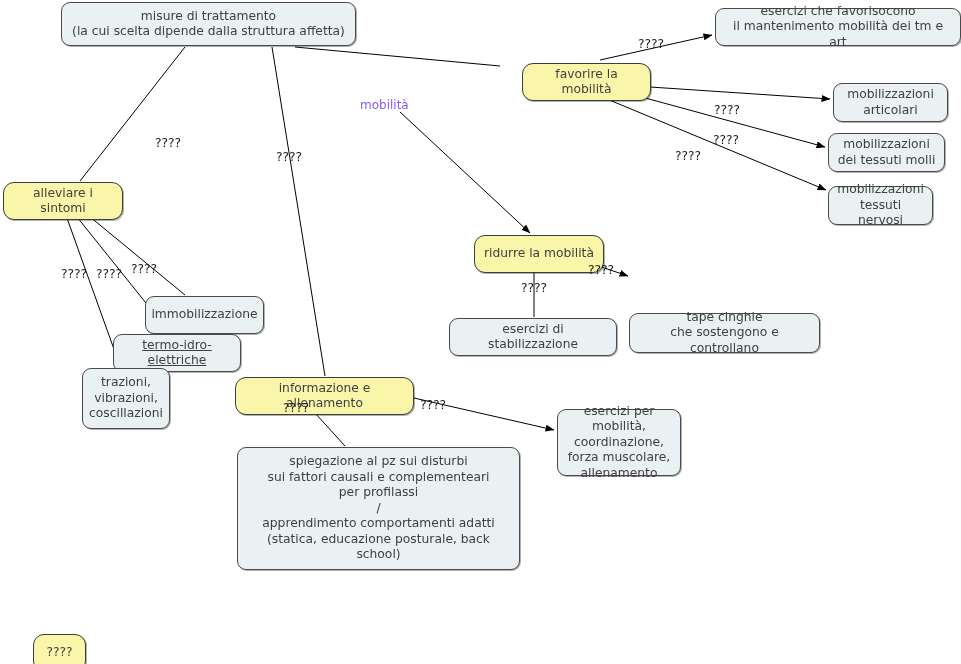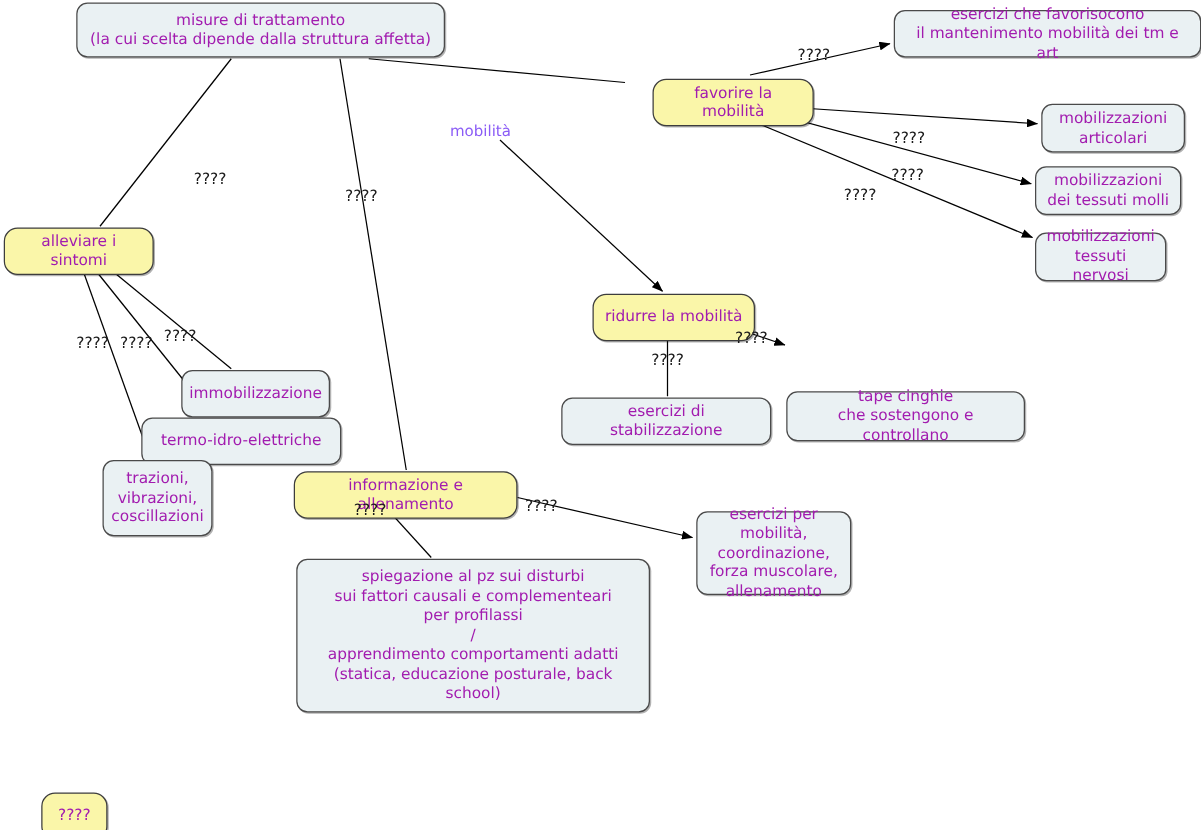--- a/index.html
+++ b/index.html
@@ -30,21 +30,21 @@
     position: absolute;
     box-sizing: border-box;
     border: 1px solid #4a4a4a;
     border-radius: 9px;
     display: flex;
     align-items: center;
     justify-content: center;
     text-align: center;
     font-size: 12.3px;
     line-height: 15.5px;
-    color: #a21caf;
+    color: #404040;
     white-space: pre-line;
     padding: 18px 7px;
     box-shadow: 1px 1px 0 rgba(0,0,0,0.30);
   }
   .node.concept {
     background: #eaf1f3;
   }
   .node.focus {
     background: #faf6a9;
     border-color: #3d3d3d;
@@ -107,21 +107,21 @@
       <div class="node concept" style="left: 828px; top: 133px; width: 117px; height: 39px;">mobilizzazioni
 dei tessuti molli</div>
       <div class="node concept" style="left: 828px; top: 186px; width: 105px; height: 39px;">mobilizzazioni
 tessuti nervosi</div>
       <div class="node focus" style="left: 3px; top: 182px; width: 120px; height: 24px;">alleviare i sintomi</div>
       <div class="node focus" style="left: 474px; top: 235px; width: 130px; height: 24px;">ridurre la mobilità</div>
       <div class="node concept" style="left: 629px; top: 277px; width: 191px; height: 40px; margin-top: 36px;">tape cinghie
 che sostengono e controllano</div>
       <div class="node concept" style="left: 145px; top: 296px; width: 119px; height: 25px;">immobilizzazione</div>
       <div class="node concept" style="left: 449px; top: 318px; width: 168px; height: 25px;">esercizi di stabilizzazione</div>
-      <div class="node concept" style="left: 113px; top: 334px; width: 160px; height: 25px;">termo-idro-elettriche</div>
+      <div class="node concept" style="left: 113px; top: 334px; width: 128px; height: 25px; text-decoration: underline;">termo-idro-elettriche</div>
       <div class="node focus" style="left: 235px; top: 377px; width: 179px; height: 24px;">informazione e allenamento</div>
       <div class="node concept" style="left: 82px; top: 368px; width: 88px; height: 61px;">trazioni,
 vibrazioni,
 coscillazioni</div>
       <div class="node concept" style="left: 557px; top: 409px; width: 124px; height: 67px;">esercizi per mobilità,
 coordinazione,
 forza muscolare,
 allenamento</div>
       <div class="node concept" style="left: 237px; top: 447px; width: 283px; height: 123px;">spiegazione al pz sui disturbi
 sui fattori causali e complementeari

